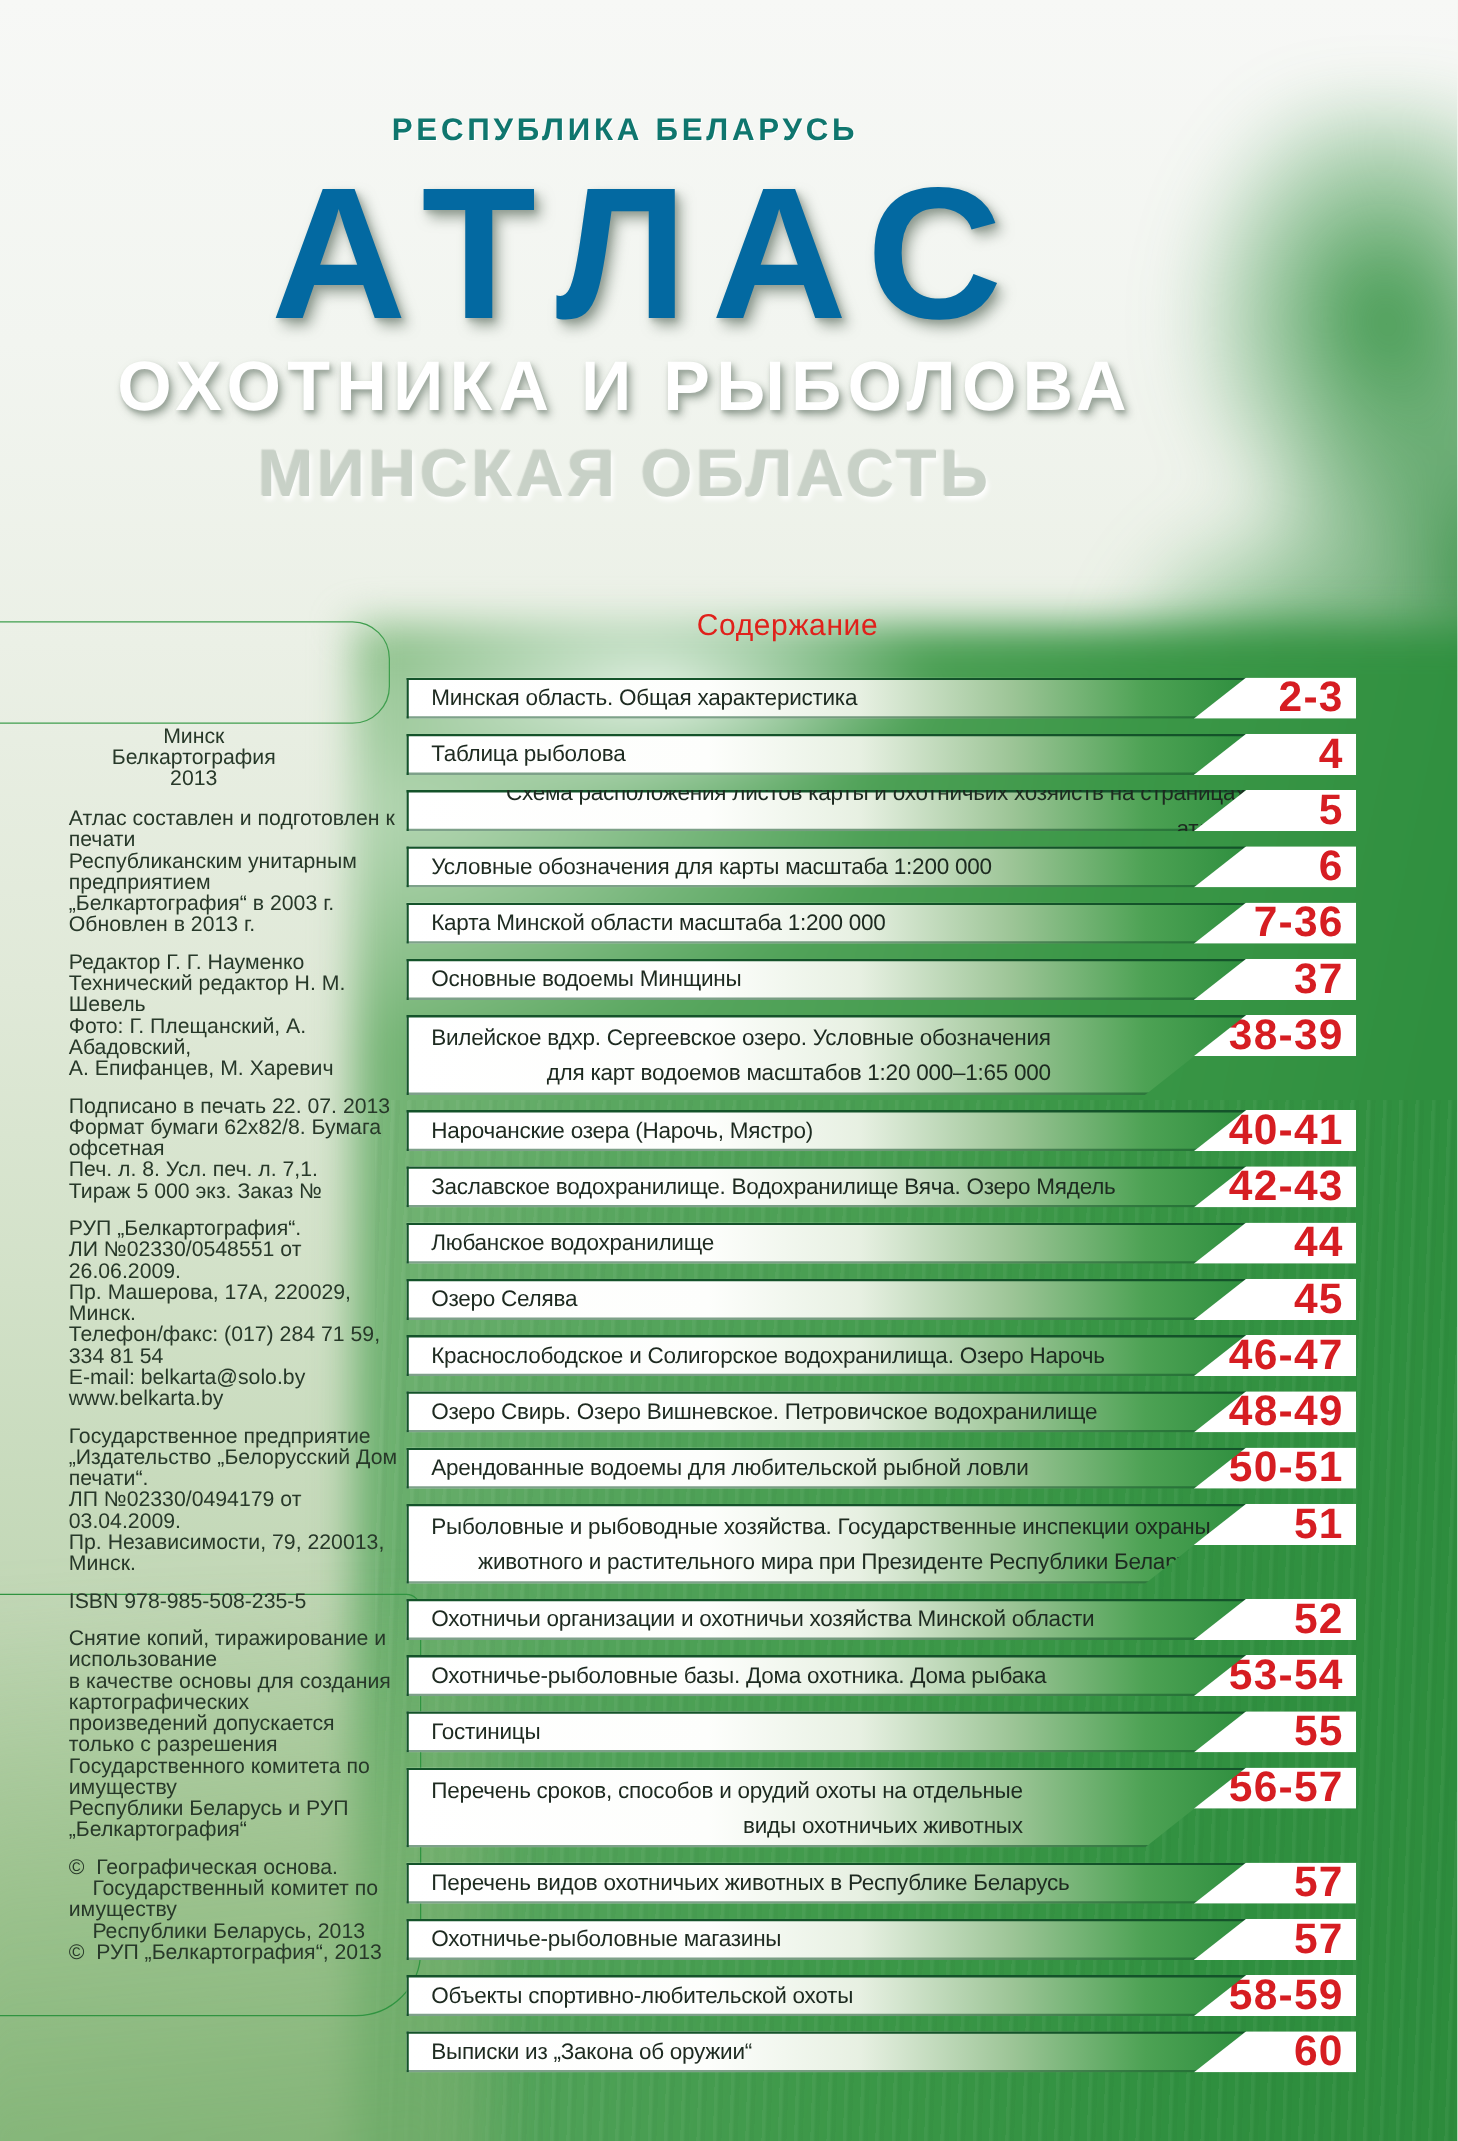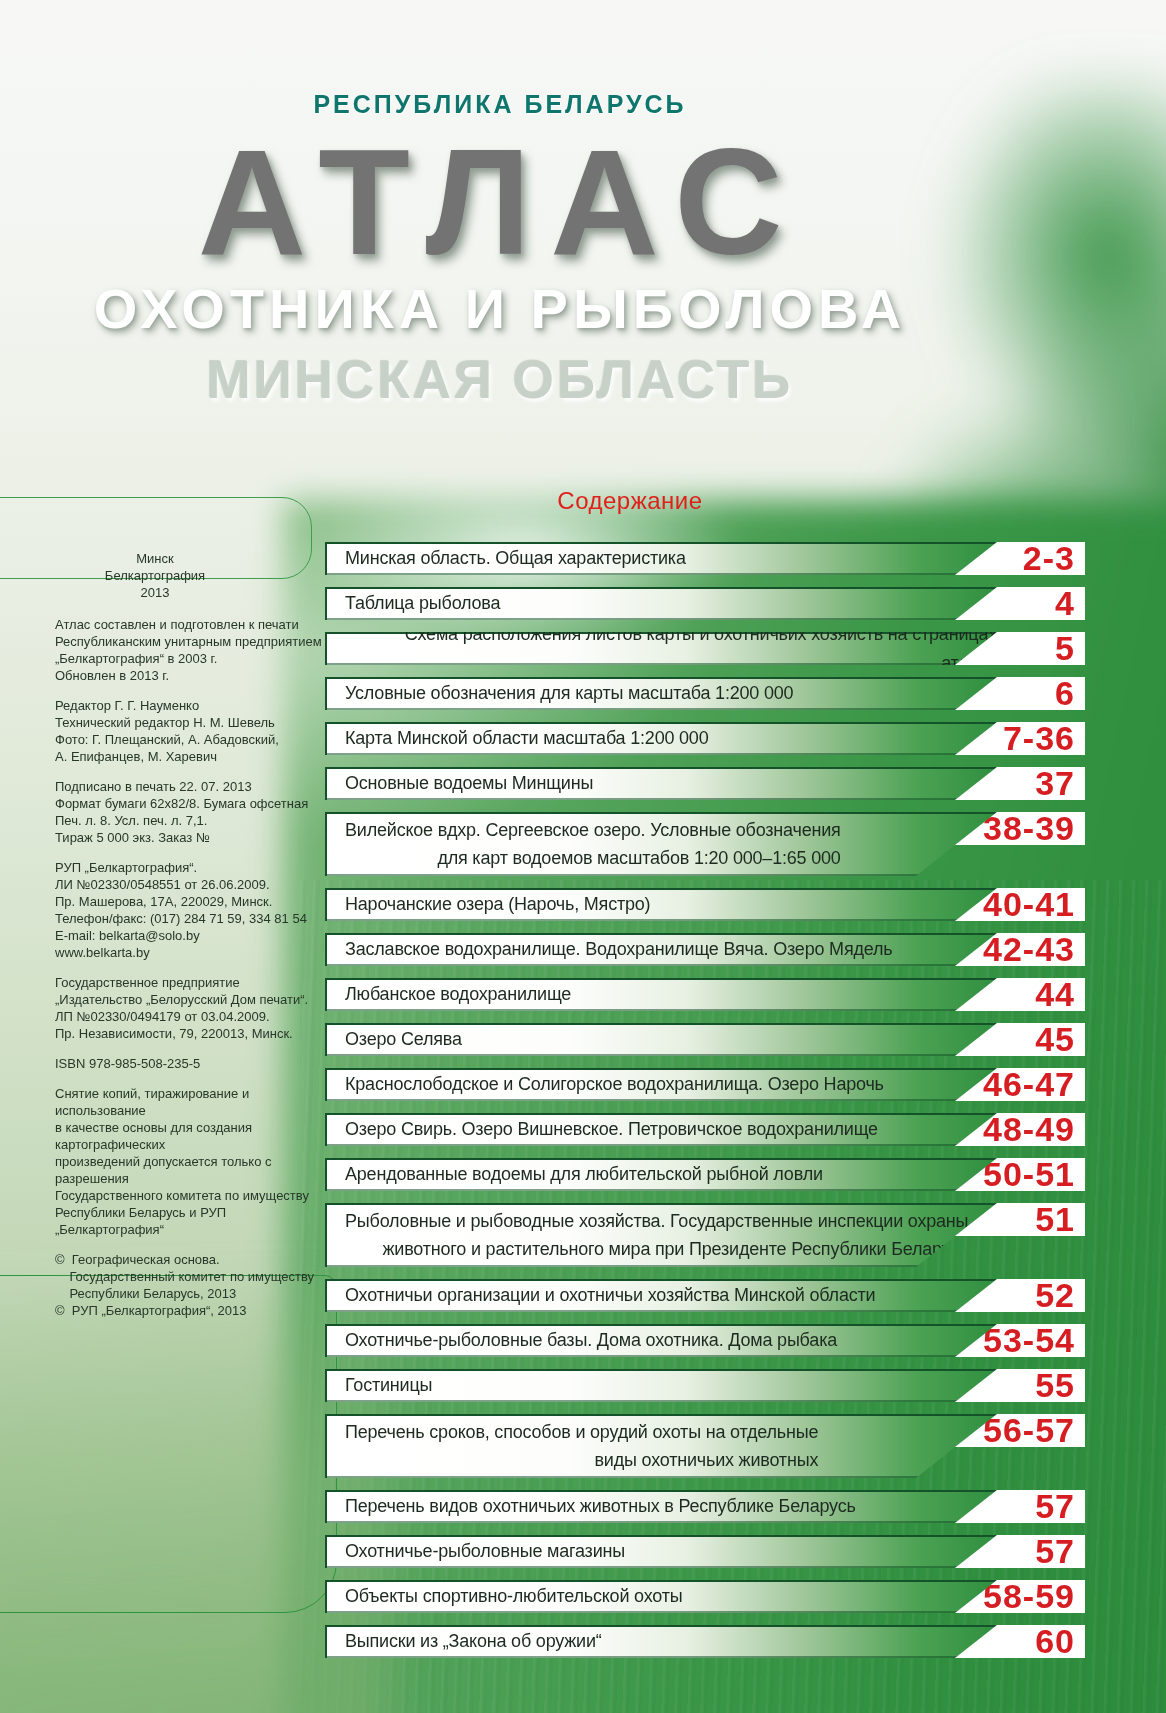--- a/index.html
+++ b/index.html
@@ -31,31 +31,31 @@
   .decor-top{position:absolute;left:-32px;top:497px;width:342px;height:80px;
     border:1.5px solid #3f9e4e;border-radius:0 30px 30px 0;}
   .decor-bottom{position:absolute;left:-32px;top:1275px;width:367px;height:336px;
     border:1.5px solid #2f9440;border-radius:0 12px 52px 0;}
 
   
   .header{position:absolute;top:0;left:0;width:1000px;text-align:center;}
   .country{position:absolute;top:90px;width:100%;font-size:25px;font-weight:bold;
     letter-spacing:3px;color:#0f766e;text-shadow:1px 1px 0 #fff;}
   .atlas-title{position:absolute;top:124px;width:100%;font-size:150px;line-height:1.05;
-    font-weight:bold;letter-spacing:.13em;color:#737373;
-    text-shadow:5px 7px 10px rgba(128,142,130,.75),2px 3px 4px rgba(128,142,130,.45);}
+    font-weight:bold;letter-spacing:.13em;color:#0369a1;
+    text-shadow:5px 7px 10px rgba(128,142,130,.75),2px 3px 4px rgba(128,142,130,.45);padding-left:19px;}
   .atlas-subtitle{position:absolute;top:276px;width:100%;font-size:56px;font-weight:bold;
     letter-spacing:5px;color:#fff;
     text-shadow:3px 4px 7px rgba(128,142,130,.75),1px 2px 3px rgba(128,142,130,.45);}
   .atlas-region{position:absolute;top:349px;width:100%;font-size:53px;font-weight:bold;
     letter-spacing:3px;color:#c8d1c7;
     text-shadow:-1px -1px 1px rgba(120,135,120,.3),2px 3px 4px rgba(255,255,255,.95);}
 
   
-  .colophon{position:absolute;left:55px;top:550px;width:268px;font-size:13px;
+  .colophon{position:absolute;left:55px;top:580px;width:268px;font-size:17px;
     line-height:17px;color:#273829;}
   .colophon .imprint{width:200px;text-align:center;margin-bottom:15px;white-space:pre-wrap;}
   .colophon .para{margin-bottom:13px;white-space:pre-wrap;}
 
   
   .toc-heading{position:absolute;top:487px;left:325px;width:610px;text-align:center;
     font-size:24px;font-weight:normal;color:#e0211b;letter-spacing:.5px;}
   .toc-list{position:absolute;left:325px;top:542px;width:760px;}
   .toc-row{position:relative;height:33px;margin-bottom:12px;}
   .toc-row.two-line{height:64px;}

